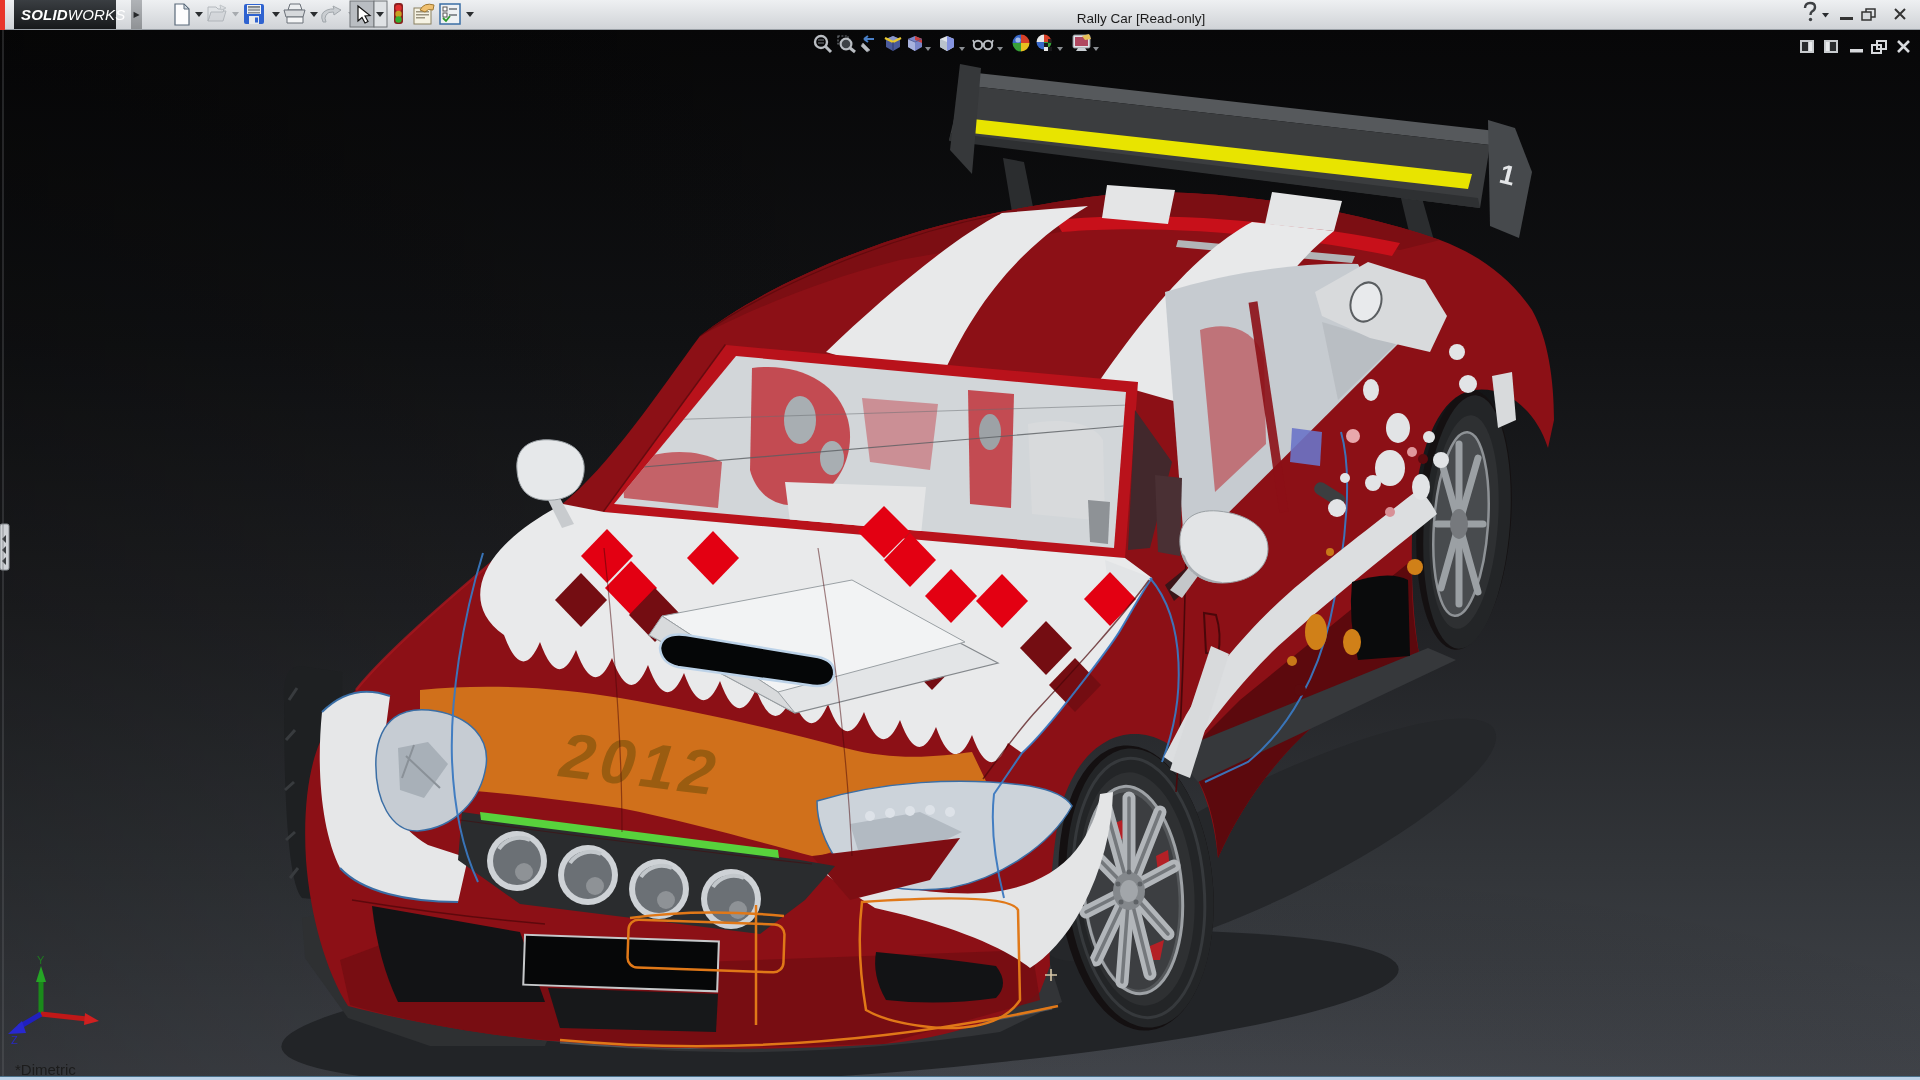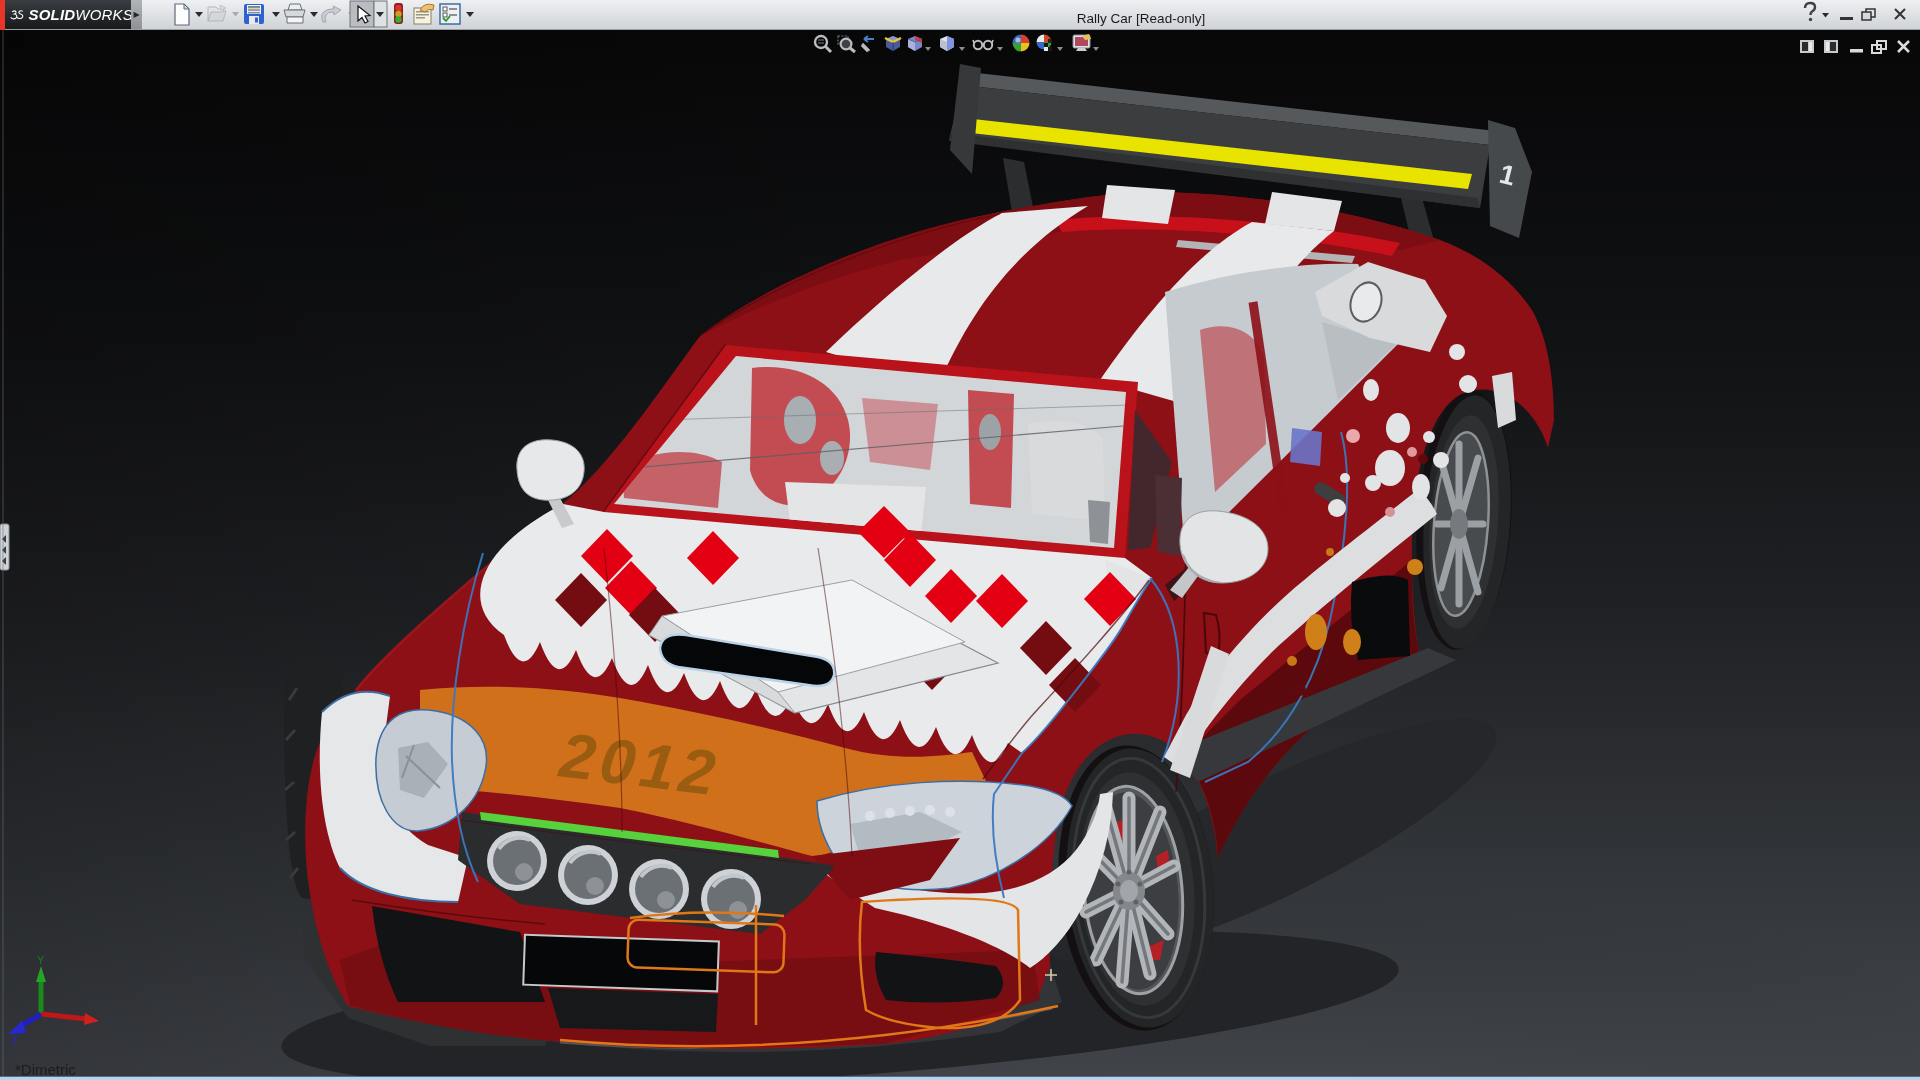--- a/index.html
+++ b/index.html
@@ -1,18 +1,18 @@
 <!DOCTYPE html>
 <html><head>
 <meta charset="utf-8">
 <style>
   html,body{margin:0;padding:0;width:1920px;height:1080px;overflow:hidden;background:#000;font-family:"Liberation Sans",sans-serif;}
   #titlebar{position:absolute;top:0;left:0;width:1920px;height:30px;background:linear-gradient(#eef0f2,#d0d3d7);border-bottom:1px solid #9aa0a6;box-sizing:border-box;}
   #redstripe{position:absolute;top:0;left:0;width:5px;height:30px;background:#e8352a;}
-  #logo{position:absolute;top:0;left:5px;width:128px;height:29px;background:linear-gradient(#3a3e42,#17191b);color:#fff;display:flex;align-items:center;}
+  #logo{position:absolute;top:0;left:14px;width:102px;height:29px;background:linear-gradient(#3a3e42,#17191b);color:#fff;display:flex;align-items:center;}
   #logo .lw{font-size:15px;letter-spacing:0.2px;margin-left:3px;font-style:italic;}
   #expander{position:absolute;top:0;left:131px;width:11px;height:29px;background:linear-gradient(#b0b3b7,#8f9295);color:#26282a;font-size:8px;display:flex;align-items:center;justify-content:center;}
   .title{position:absolute;top:0;left:1141px;height:37px;display:flex;align-items:center;transform:translateX(-50%);font-size:13.5px;color:#1a1a1a;pointer-events:none;white-space:nowrap;}
   #viewport{position:absolute;top:30px;left:0;width:1920px;height:1050px;}
   #dimetric{position:absolute;left:15px;top:1061px;color:#1c1c1c;font-size:15px;z-index:5;}
 </style>
 </head>
 <body>
 <div id="titlebar">
   <div class="title">Rally Car [Read-only]</div>

